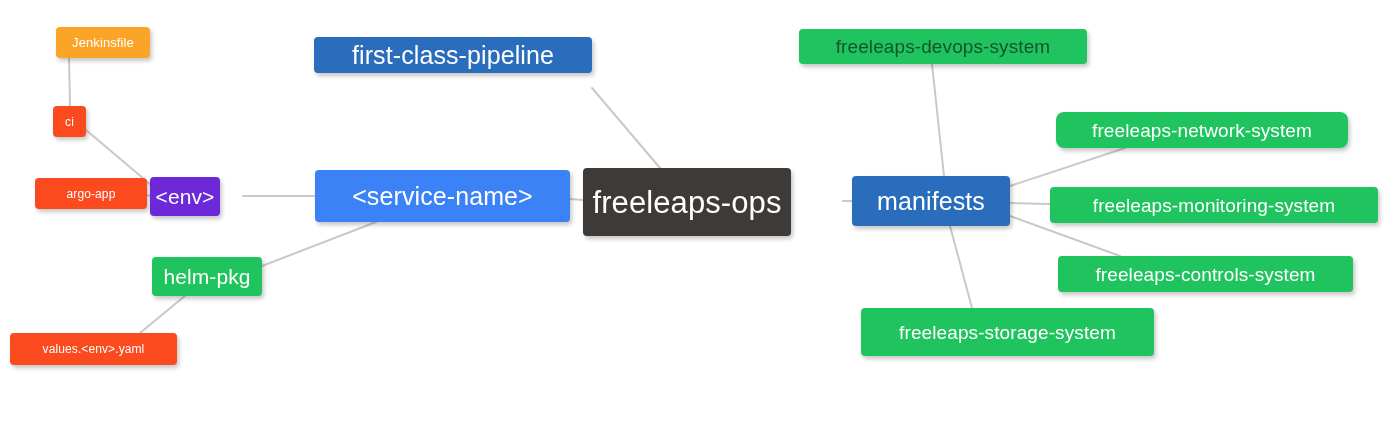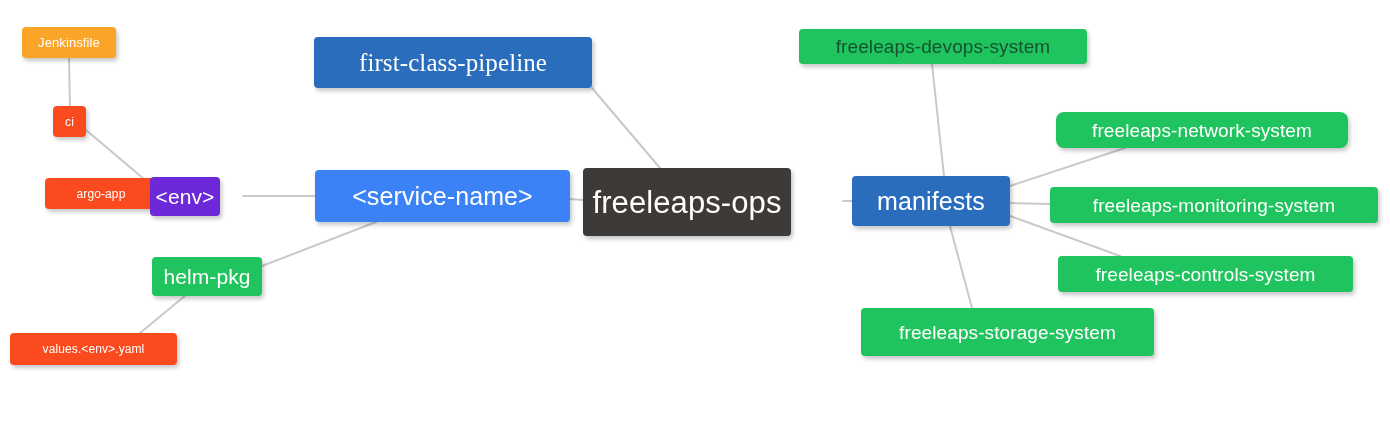--- a/index.html
+++ b/index.html
@@ -38,21 +38,21 @@
     line-height: 1;
     z-index: 5;
     user-select: none;
   }
   
   .tier-root   { font-size: 31px; }
   .tier-major  { font-size: 25px; }
   .tier-mid    { font-size: 21px; }
   .tier-leaf   { font-size: 19px; }
   .tier-small  { font-size: 12px; }
-  .tier-tiny   { font-size: 13px; }
+  .tier-tiny   { font-size: 13px; margin-left: 34px; }
 </style>
 </head>
 <body>
 
 <div id="canvas">
   <svg id="edges" viewBox="0 0 1390 421" preserveAspectRatio="none">
       <line x1="69" y1="58" x2="70" y2="106" stroke="#c9c9c9" stroke-width="2" stroke-linecap="round"></line>
       <line x1="86" y1="130" x2="157" y2="190" stroke="#c9c9c9" stroke-width="2" stroke-linecap="round"></line>
       <line x1="124" y1="194" x2="157" y2="196" stroke="#c9c9c9" stroke-width="2" stroke-linecap="round"></line>
       <line x1="243" y1="196" x2="315" y2="196" stroke="#c9c9c9" stroke-width="2" stroke-linecap="round"></line>
@@ -63,25 +63,25 @@
       <line x1="843" y1="201" x2="852" y2="201" stroke="#c9c9c9" stroke-width="2" stroke-linecap="round"></line>
       <line x1="944" y1="176" x2="932" y2="64" stroke="#c9c9c9" stroke-width="2" stroke-linecap="round"></line>
       <line x1="1010" y1="186" x2="1125" y2="148" stroke="#c9c9c9" stroke-width="2" stroke-linecap="round"></line>
       <line x1="1010" y1="203" x2="1050" y2="204" stroke="#c9c9c9" stroke-width="2" stroke-linecap="round"></line>
       <line x1="1010" y1="216" x2="1120" y2="256" stroke="#c9c9c9" stroke-width="2" stroke-linecap="round"></line>
       <line x1="950" y1="226" x2="972" y2="308" stroke="#c9c9c9" stroke-width="2" stroke-linecap="round"></line>
     </svg>
   <div id="node-layer">
       <div class="node tier-tiny" style="left: 22px; top: 27px; width: 94px; height: 31px; background: rgb(250, 165, 40); color: rgb(255, 255, 255);">Jenkinsfile</div>
       <div class="node tier-small" style="left: 53px; top: 106px; width: 33px; height: 31px; background: rgb(251, 74, 30); color: rgb(255, 255, 255);">ci</div>
-      <div class="node tier-small" style="left: 45px; top: 178px; width: 112px; height: 31px; background: rgb(251, 74, 30); color: rgb(255, 255, 255); text-align: right;">argo-app</div>
+      <div class="node tier-small" style="left: 35px; top: 178px; width: 112px; height: 31px; background: rgb(251, 74, 30); color: rgb(255, 255, 255); text-align: right;">argo-app</div>
       <div class="node tier-mid" style="left: 150px; top: 177px; width: 70px; height: 39px; background: #6d28d9; color: rgb(255, 255, 255);">&lt;env&gt;</div>
       <div class="node tier-mid" style="left: 152px; top: 257px; width: 110px; height: 39px; background: rgb(32, 196, 94); color: rgb(255, 255, 255);">helm-pkg</div>
       <div class="node tier-small" style="left: 10px; top: 333px; width: 167px; height: 32px; background: rgb(251, 74, 30); color: rgb(255, 255, 255);">values.&lt;env&gt;.yaml</div>
-      <div class="node tier-major" style="left: 314px; top: 37px; width: 278px; height: 51px; background: rgb(42, 109, 188); color: rgb(255, 255, 255); font-family: Liberation Serif, serif;">first-class-pipeline</div>
+      <div class="node tier-major" style="left: 314px; top: 37px; width: 278px; height: 36px; background: rgb(42, 109, 188); color: rgb(255, 255, 255);">first-class-pipeline</div>
       <div class="node tier-major" style="left: 315px; top: 170px; width: 255px; height: 52px; background: #3b82f6; color: rgb(255, 255, 255);">&lt;service-name&gt;</div>
       <div class="node tier-root" style="left: 583px; top: 168px; width: 208px; height: 68px; background: rgb(62, 58, 55); color: rgb(255, 255, 255);">freeleaps-ops</div>
       <div class="node tier-major" style="left: 852px; top: 176px; width: 158px; height: 50px; background: rgb(42, 109, 188); color: rgb(255, 255, 255);">manifests</div>
       <div class="node tier-leaf" style="left: 799px; top: 29px; width: 288px; height: 35px; background: rgb(32, 196, 94); color: #14532d;">freeleaps-devops-system</div>
       <div class="node tier-leaf" style="left: 1056px; top: 112px; width: 292px; height: 36px; background: rgb(32, 196, 94); color: rgb(255, 255, 255); border-radius: 8px;">freeleaps-network-system</div>
       <div class="node tier-leaf" style="left: 1050px; top: 187px; width: 328px; height: 36px; background: rgb(32, 196, 94); color: rgb(255, 255, 255);">freeleaps-monitoring-system</div>
       <div class="node tier-leaf" style="left: 1058px; top: 256px; width: 295px; height: 36px; background: rgb(32, 196, 94); color: rgb(255, 255, 255);">freeleaps-controls-system</div>
       <div class="node tier-leaf" style="left: 861px; top: 308px; width: 293px; height: 48px; background: rgb(32, 196, 94); color: rgb(255, 255, 255);">freeleaps-storage-system</div>
     </div>
 </div>

